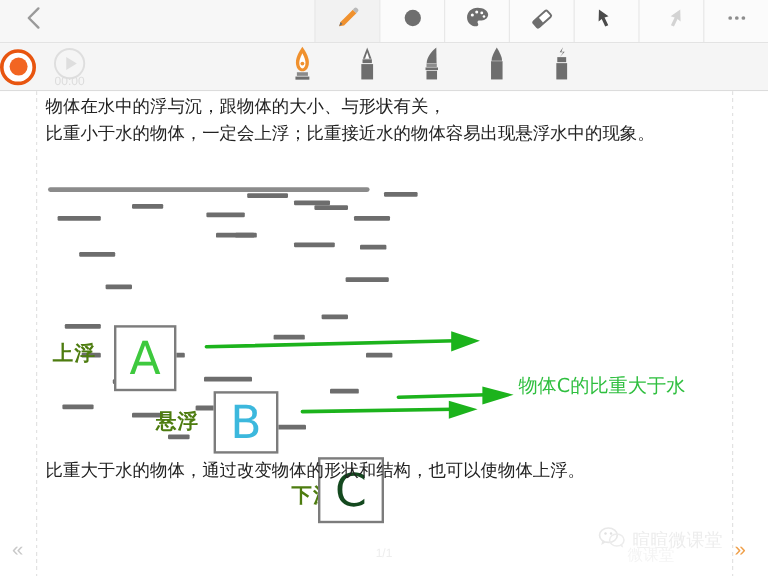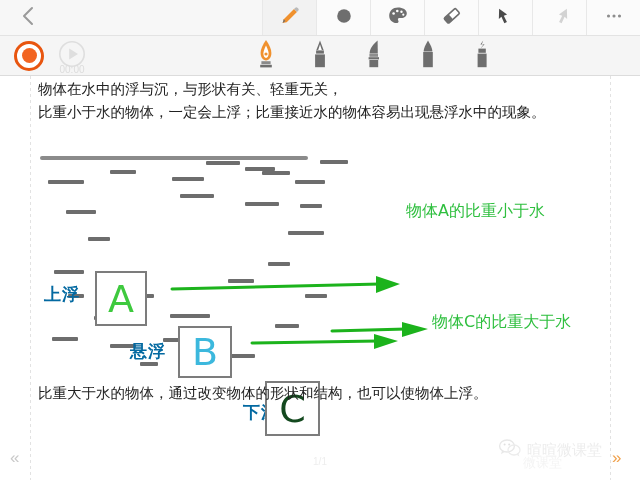--- a/index.html
+++ b/index.html
@@ -41,21 +41,21 @@
   
   .toolbar-pens {
     position: absolute; left: 0; top: 36px;
     width: 640px; height: 40px;
     background: #f5f5f5;
     border-bottom: 1px solid #dcdcdc;
     display: flex; align-items: center;
   }
   .rec-wrap {
     display: flex; align-items: center; gap: 14px;
-    padding-left: 14px;
+    padding-left: 0;
   }
   .rec-dot {
     width: 30px; height: 30px; border-radius: 50%;
     border: 3px solid #e8550f;
     background: #ffffff;
     display: flex; align-items: center; justify-content: center;
     cursor: pointer;
   }
   .rec-dot i {
     display: block; width: 15px; height: 15px; border-radius: 50%;
@@ -111,21 +111,21 @@
     border: 2px solid #7c7c7c;
     background: #ffffff;
     display: flex; align-items: center; justify-content: center;
     font-family: "DejaVu Sans", "Liberation Sans", sans-serif;
     font-weight: 400;
   }
   .box span { font-size: 38px; line-height: 1; }
   .zh-label {
     position: absolute;
     font-family: Liberation Serif, serif;
-    font-size: 17px; font-weight: bold; color: #0369a1;
+    font-size: 17px; font-weight: bold; color: #4d7c0f;
     letter-spacing: 1px;
   }
   .arrow { position: absolute; }
   .note {
     position: absolute;
     font-family: "DejaVu Sans", "Liberation Sans", sans-serif;
     font-size: 16px; color: #2fbf3f; white-space: nowrap;
   }
 
   
@@ -315,21 +315,21 @@
 
     </div>
   </div>
 
   <div class="canvas">
 
     <div class="margin-line"></div>
     <div class="margin-line right"></div>
 
     <div class="para para-top">
-      <div>物体在水中的浮与沉，与形状有关、轻重无关，</div>
+      <div>物体在水中的浮与沉，跟物体的大小、与形状有关，</div>
       <div>比重小于水的物体，一定会上浮；比重接近水的物体容易出现悬浮水中的现象。</div>
     </div>
 
     <div class="water-rule"></div>
 
     <div class="diagram">
 
       <div class="dash" style="left:48px;  top:104px; width:36px;"></div>
       <div class="dash" style="left:110px; top:94px;  width:26px;"></div>
       <div class="dash" style="left:172px; top:101px; width:32px;"></div>
@@ -385,21 +385,20 @@
       </div>
 
       <div class="box" style="left:178px; top:250px; width:54px; height:52px;">
         <span style="color:#3cb8dd;">B</span>
       </div>
 
       <div class="box" style="left:265px; top:305px; width:55px; height:55px;">
         <span style="color:#14491f;">C</span>
       </div>
 
-      <div class="note" style="left:406px; top:125px;">物体A的比重小于水</div>
       <div class="note" style="left:432px; top:236px;">物体C的比重大于水</div>
 
     </div>
 
     <div class="para para-bottom">
       <div>比重大于水的物体，通过改变物体的形状和结构，也可以使物体上浮。</div>
     </div>
 
     <div class="wm">
       <span>

